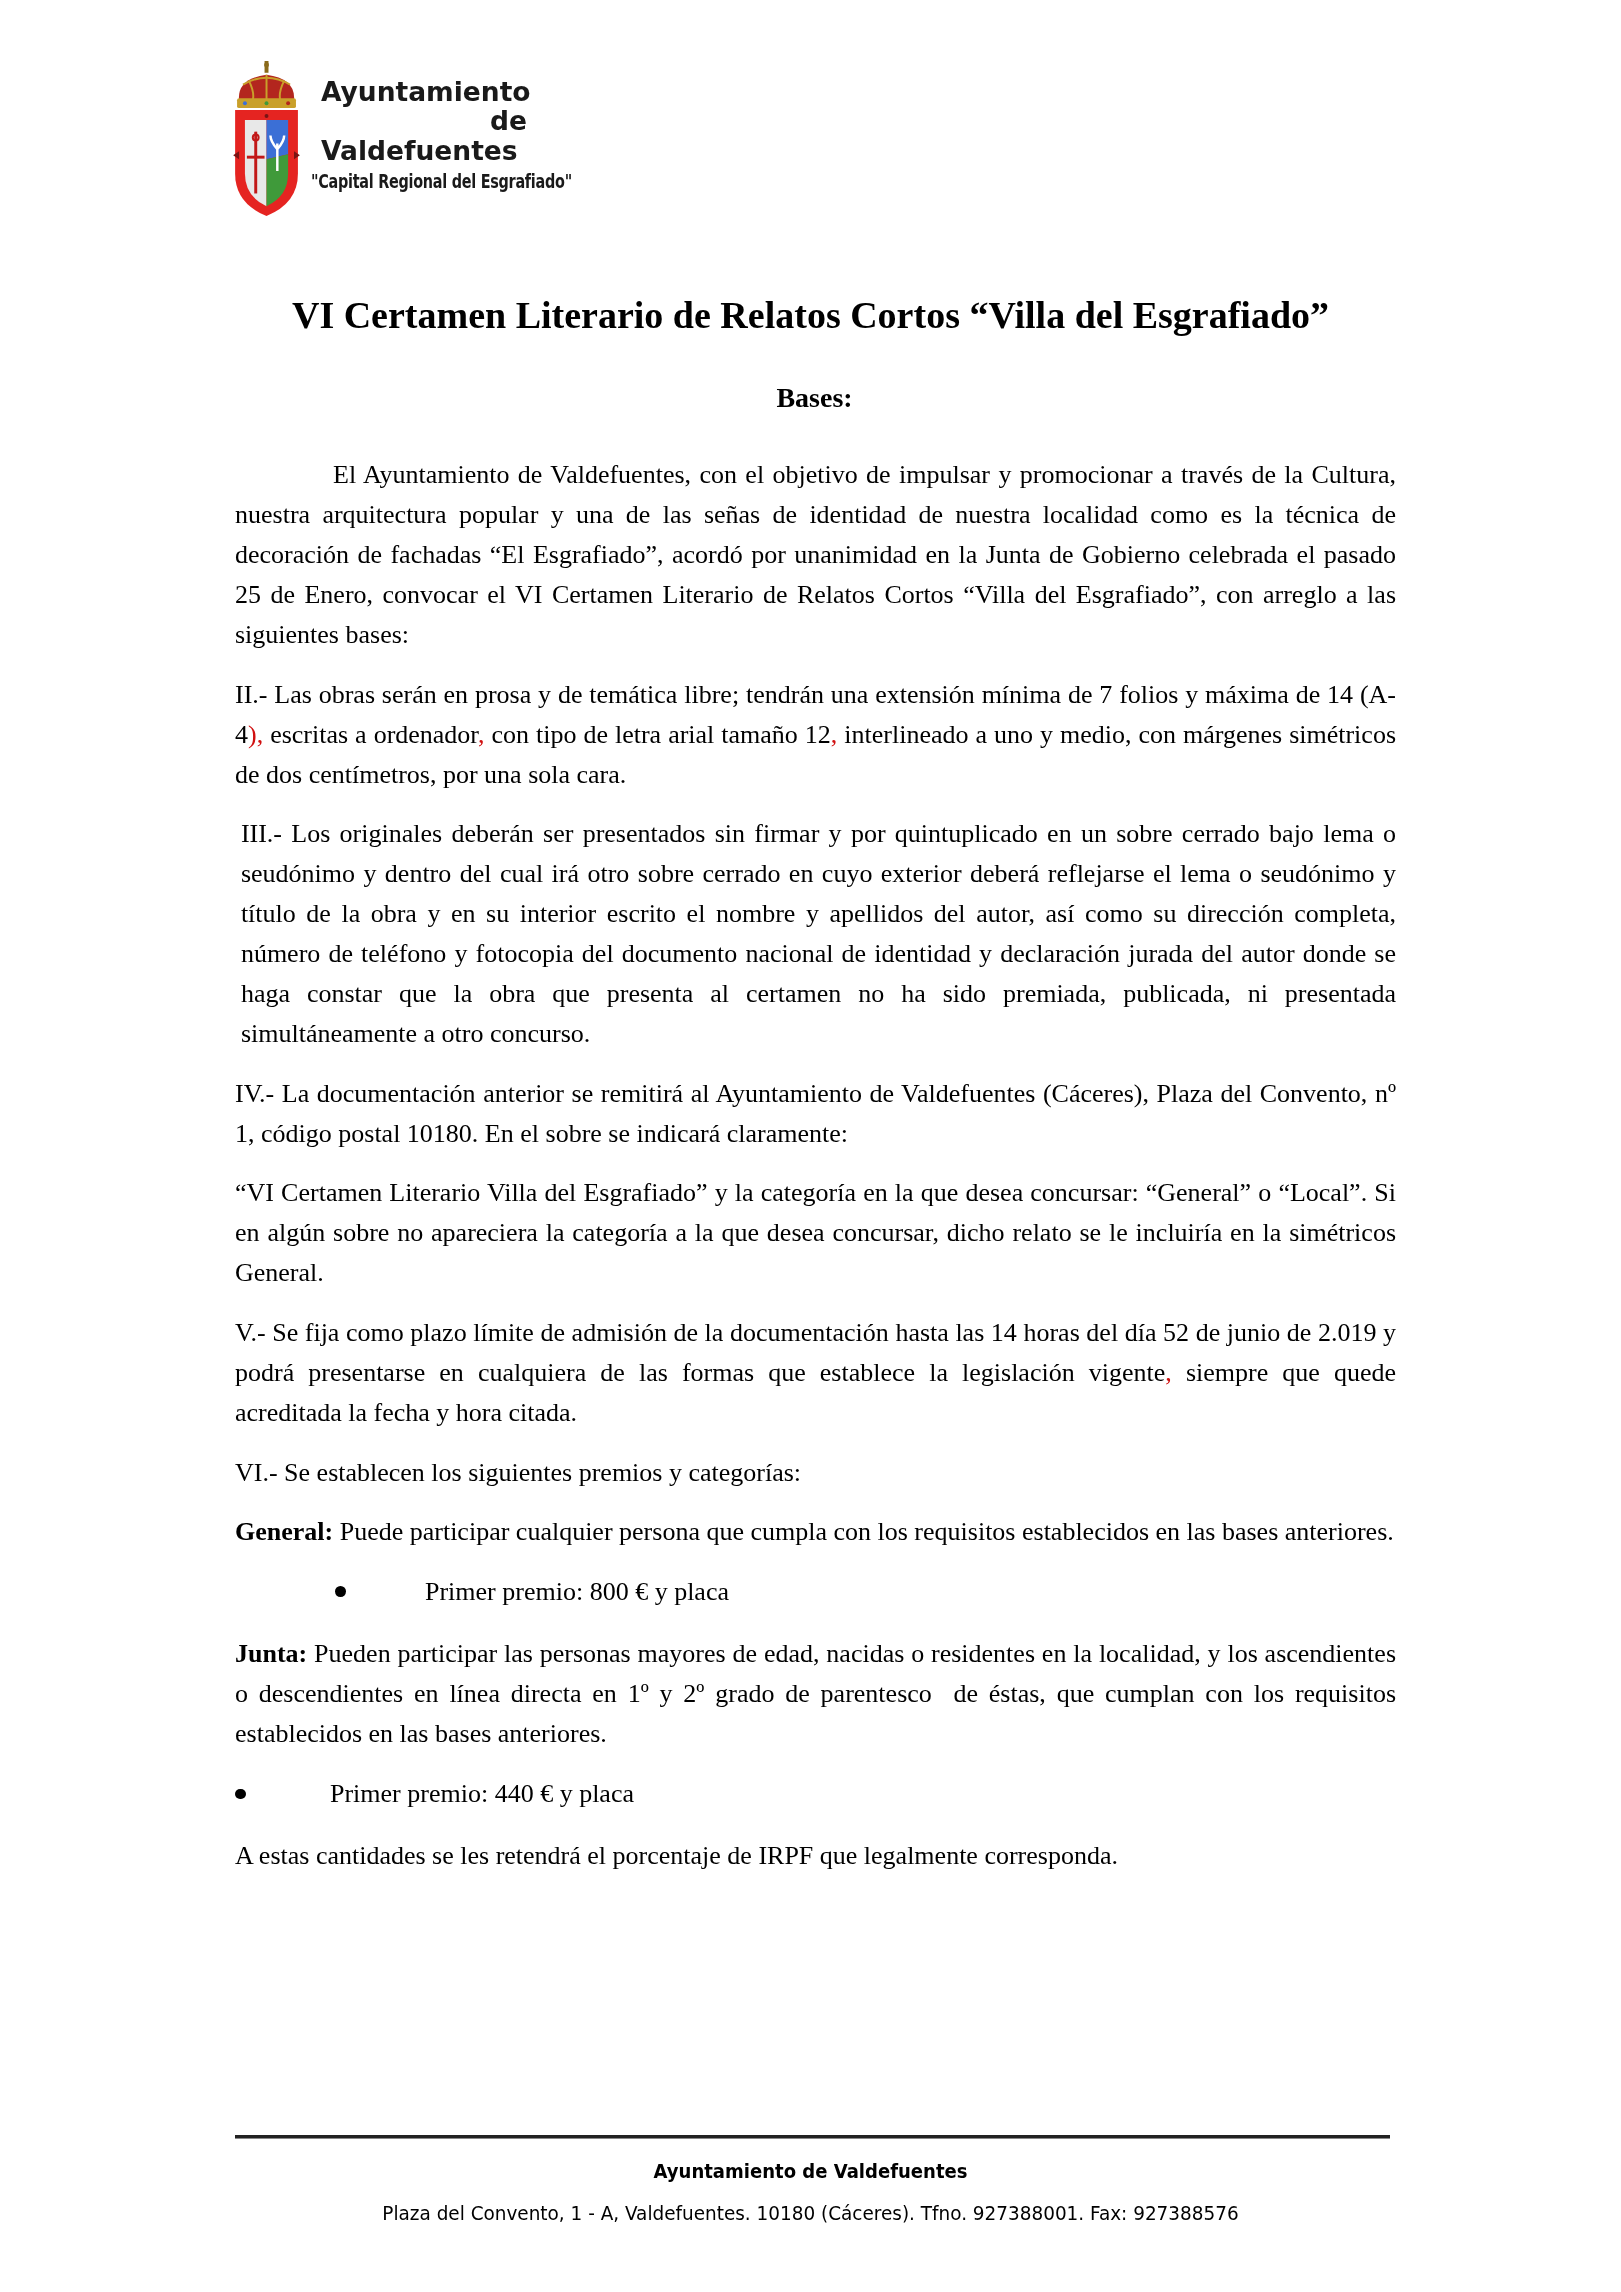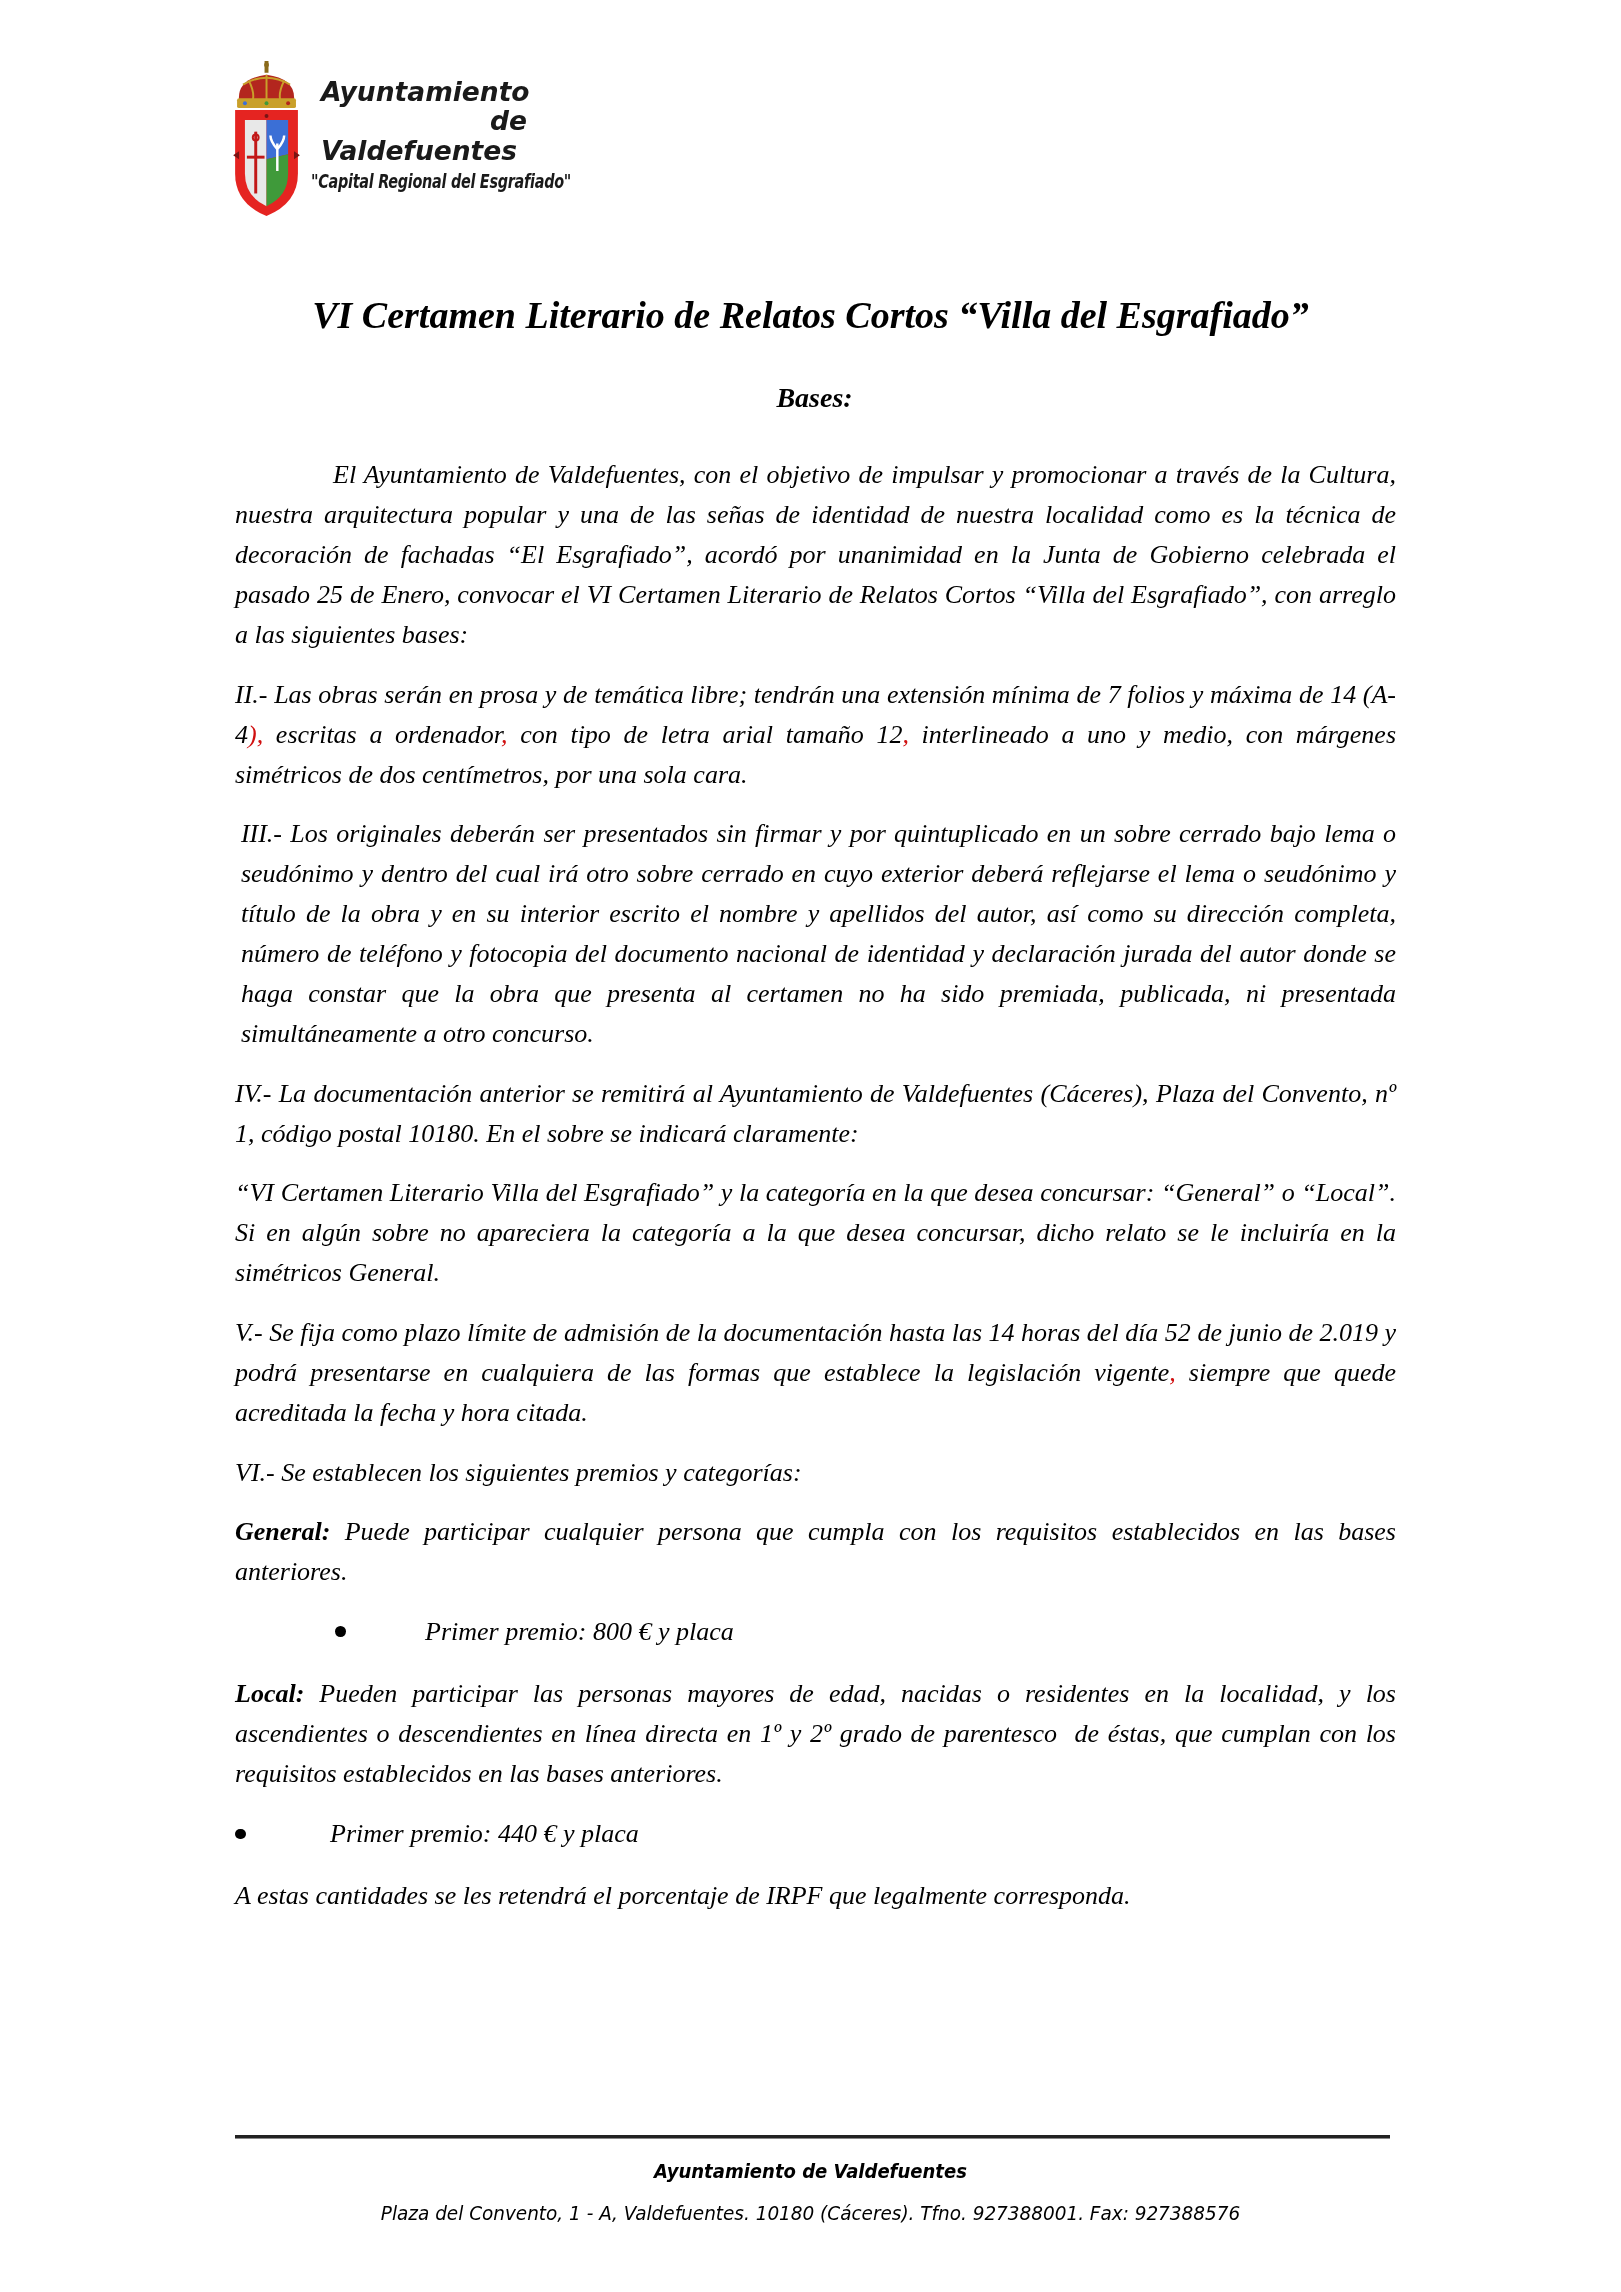--- a/index.html
+++ b/index.html
@@ -1,17 +1,17 @@
 <!DOCTYPE html>
 <html><head>
   <meta charset="utf-8">
   <style>
     html, body { margin: 0; padding: 0; background: #ffffff; }
     body { width: 1621px; height: 2293px; position: relative; overflow: hidden; color: #000; }
-    .page { position: absolute; left: 0; top: 0; width: 1621px; height: 2293px; font-style: italic; }
+    .page { position: absolute; left: 0; top: 0; width: 1621px; height: 2293px; }
 
     .letterhead { position: absolute; left: 233px; top: 61px; width: 392px; height: 157px; }
     .crest { position: absolute; left: 0; top: 0; width: 69px; height: 157px; }
     .lh-text { position: absolute; left: 88px; top: 15.7px; width: 294px; font-family: "DejaVu Sans", sans-serif; font-weight: bold; color: #1a1a1a; }
     .lh-line1 { position: absolute; left: 0; top: 0; width: 206px; text-align: center; font-size: 26.5px; line-height: 29px; }
     .lh-line2 { position: absolute; left: 0; top: 29px; width: 206px; text-align: right; font-size: 26.5px; line-height: 29px; }
     .lh-line3 { position: absolute; left: 0; top: 59px; width: 206px; text-align: left; font-size: 26.5px; line-height: 29px; }
     .lh-motto { position: absolute; left: -9.8px; top: 94px; white-space: nowrap; font-size: 18.6px; line-height: 21.6px; font-weight: bold; letter-spacing: -0.3px; font-family: "DejaVu Sans Condensed", "DejaVu Sans", sans-serif; transform: scaleX(0.86); transform-origin: left center; }
 
     .title { position: absolute; left: 0; top: 292px; width: 1621px; text-align: center; font-family: "Liberation Serif", serif; font-weight: bold; font-size: 38px; line-height: 47px; }
@@ -92,21 +92,21 @@
 
     <p class="left">VI.- Se establecen los siguientes premios y categorías:</p>
 
     <p><b>General:</b><span> Puede participar cualquier persona que cumpla con los requisitos establecidos en las bases anteriores.</span></p>
 
     <div class="bullet-row">
       <span class="bullet-dot" style="left:100px"></span>
       <span class="bullet-text" style="left:190px">Primer premio: 800 € y placa</span>
     </div>
 
-    <p><b>Local:</b><span> Pueden participar las personas mayores de edad, nacidas o residentes en la localidad, y los ascendientes o descendientes en línea directa en 1º y 2º grado de parentesco &nbsp;de éstas, que cumplan con los requisitos establecidos en las bases anteriores.</span></p>
+    <p><b>Junta:</b><span> Pueden participar las personas mayores de edad, nacidas o residentes en la localidad, y los ascendientes o descendientes en línea directa en 1º y 2º grado de parentesco &nbsp;de éstas, que cumplan con los requisitos establecidos en las bases anteriores.</span></p>
 
     <div class="bullet-row">
       <span class="bullet-dot" style="left:0px"></span>
       <span class="bullet-text" style="left:95px">Primer premio: 440 € y placa</span>
     </div>
 
     <p class="left">A estas cantidades se les retendrá el porcentaje de IRPF que legalmente corresponda.</p>
   </div>
 
   <div class="footer-rule"></div>

